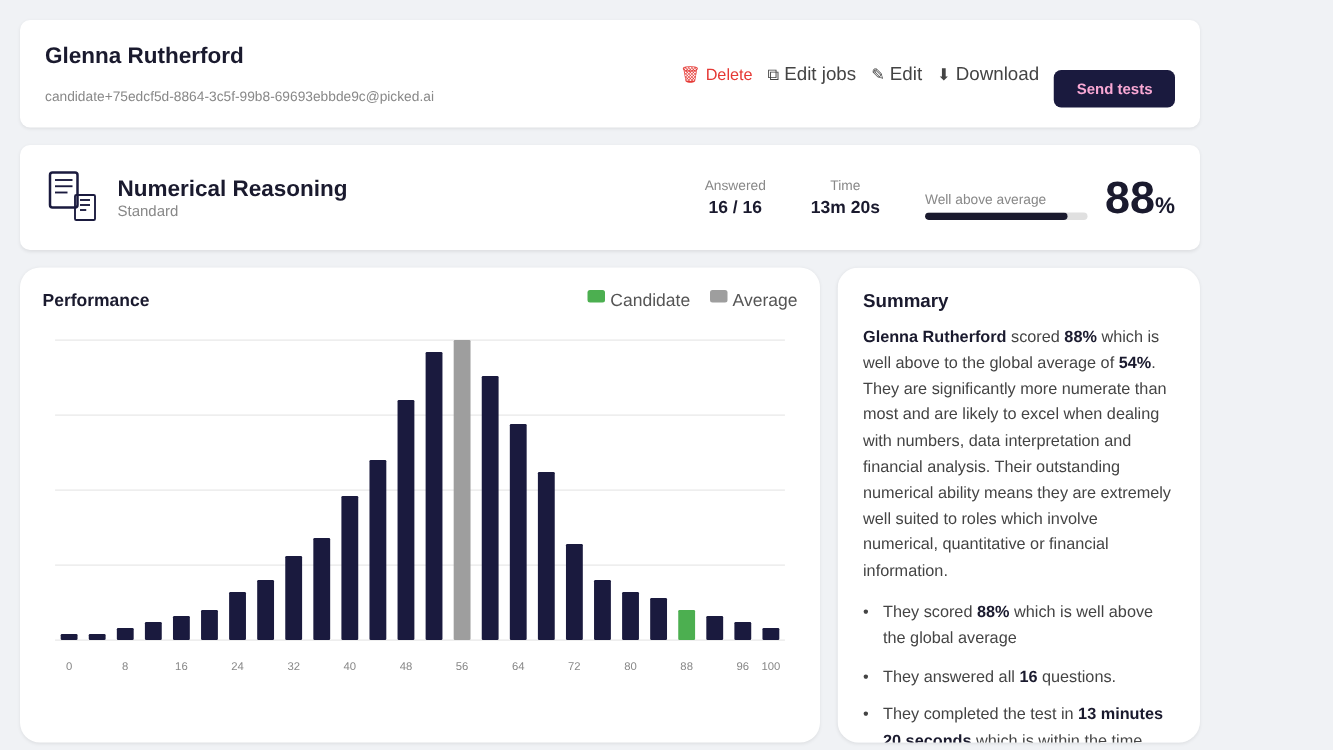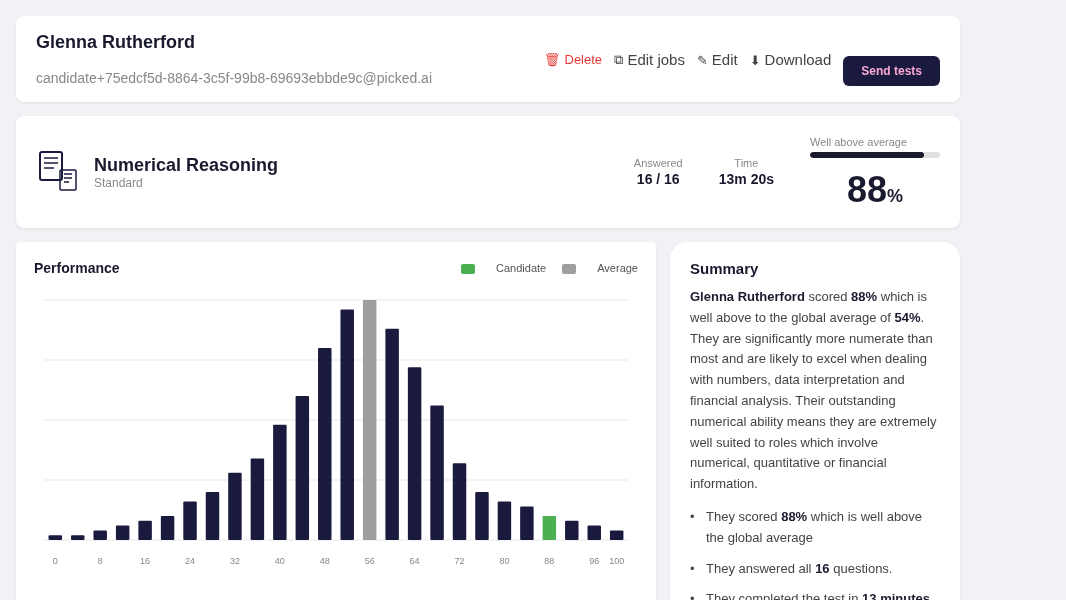--- a/index.html
+++ b/index.html
@@ -12,21 +12,21 @@
       background: #fff;
       border-radius: 8px;
       padding: 16px 20px;
       display: flex;
       align-items: center;
       justify-content: space-between;
       margin-bottom: 14px;
       box-shadow: 0 1px 3px rgba(0,0,0,0.08);
     }
     .header-left h1 { font-size: 18px; font-weight: 700; color: #1a1a2e; }
-    .header-left p { font-size: 14px; color: #888; margin-top: 17px; }
+    .header-left p { font-size: 11px; color: #888; margin-top: 17px; }
     .header-actions { display: flex; align-items: center; gap: 12px; }
     .btn-delete { color: #e53935; background: none; border: none; cursor: pointer; font-size: 13px; display: flex; align-items: center; gap: 4px; }
     .btn-text { color: #444; background: none; border: none; cursor: pointer; font-size: 15px; display: flex; align-items: center; gap: 4px; }
     .btn-primary { background: #1a1a3e; color: #f9a8d4; border: none; border-radius: 6px; padding: 8px 18px; font-size: 12px; font-weight: 600; cursor: pointer; margin-top: 24px; }
     
     
     .test-card {
       background: #fff;
       border-radius: 8px;
       padding: 20px 20px;
@@ -38,43 +38,43 @@
     }
     .test-info { display: flex; align-items: center; gap: 14px; }
     .test-icon { width: 44px; height: 44px; }
     .test-icon svg { width: 44px; height: 44px; }
     .test-title h2 { font-size: 18px; font-weight: 700; color: #1a1a2e; }
     .test-title p { font-size: 12px; color: #888; }
     .test-stats { display: flex; align-items: center; gap: 36px; }
     .stat-item { display: flex; flex-direction: column; align-items: center; }
     .stat-label { font-size: 11px; color: #888; }
     .stat-value { font-size: 14px; font-weight: 600; color: #1a1a2e; margin-top: 2px; }
-    .score-section { display: flex; align-items: center; gap: 14px; flex-direction: column; }
+    .score-section { display: flex; align-items: flex-end; gap: 14px; }
     .score-bar-container { display: flex; flex-direction: column; align-items: flex-start; }
     .score-bar-label { font-size: 11px; color: #888; margin-bottom: 4px; }
     .score-bar { width: 130px; height: 6px; background: #e0e0e0; border-radius: 3px; overflow: hidden; }
     .score-bar-fill { height: 100%; background: #1a1a2e; border-radius: 3px; }
     .score-number { font-size: 36px; font-weight: 800; color: #1a1a2e; line-height: 1; }
     .score-percent { font-size: 18px; font-weight: 700; color: #1a1a2e; vertical-align: super; }
     
     
     .main-content { display: flex; gap: 14px; }
     
     
     .chart-card {
       background: #fff;
-      border-radius: 4px;
+      border-radius: 16px;
       padding: 18px;
       flex: 0 0 640px;
       box-shadow: 0 1px 3px rgba(0,0,0,0.08);
     }
     .chart-header { display: flex; align-items: center; justify-content: space-between; margin-bottom: 14px; }
     .chart-title { font-size: 14px; font-weight: 700; color: #1a1a2e; }
     .chart-legend { display: flex; align-items: center; gap: 16px; }
-    .legend-item { display: flex; align-items: flex-end; gap: 21px; font-size: 11px; color: #555; }
+    .legend-item { display: flex; align-items: flex-start; gap: 4px; font-size: 14px; color: #555; }
     .legend-dot { width: 14px; height: 10px; border-radius: 2px; }
     
     .chart-area { position: relative; height: 280px; }
     .chart-svg { width: 100%; height: 100%; }
     
     
     .summary-card {
       background: #fff;
       border-radius: 17px;
       padding: 18px 20px;

